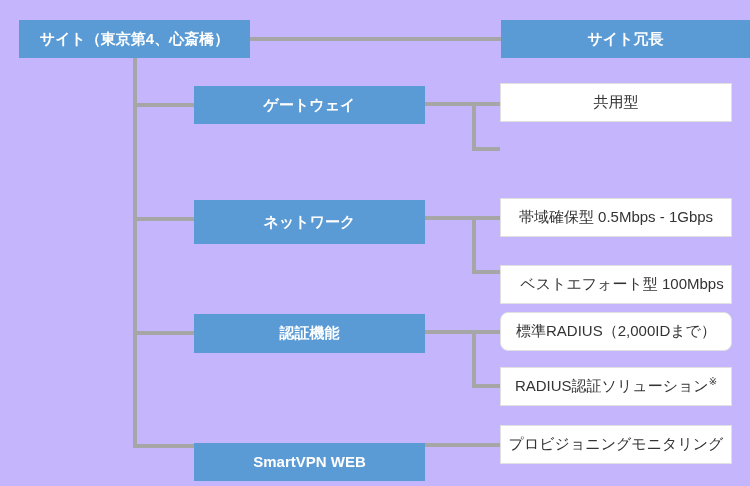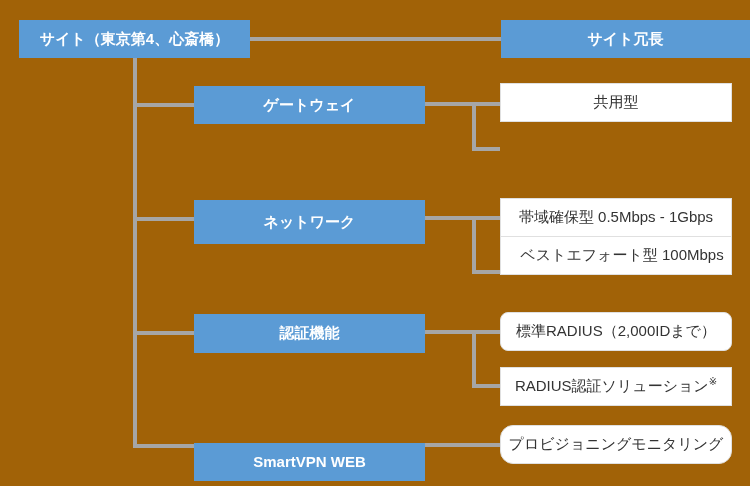--- a/index.html
+++ b/index.html
@@ -1,20 +1,20 @@
 <!DOCTYPE html>
 <html><head>
 <meta charset="utf-8">
 <style>
   html, body { margin: 0; padding: 0; background: #ffffff; }
   .canvas {
     position: relative;
     width: 750px;
     height: 486px;
-    background: #a16207;
+    background: #c4b5fd;
     font-family: "Liberation Sans", "DejaVu Sans", sans-serif;
     overflow: hidden;
   }
   .node {
     position: absolute;
     display: flex;
     align-items: center;
     justify-content: center;
     text-align: center;
     box-sizing: border-box;
@@ -91,28 +91,28 @@
     <span>SmartVPN WEB</span>
   </div>
 
   <div class="node white" style="left:500px; top:83px; width:232px; height:39px;">
     <span>共用型</span>
   </div>
 
   <div class="node white" style="left:500px; top:198px; width:232px; height:39px;">
     <span>帯域確保型 0.5Mbps - 1Gbps</span>
   </div>
-  <div class="node white" style="left:500px; top:236px; width:232px; height:39px;padding-left:12px;">
+  <div class="node white" style="left:500px; top:265px; width:232px; height:39px;padding-left:12px;">
     <span>ベストエフォート型 100Mbps</span>
   </div>
 
   <div class="node white" style="left:500px; top:312px; width:232px; height:39px;border-radius:8px;">
     <span>標準RADIUS（2,000IDまで）</span>
   </div>
   <div class="node white" style="left:500px; top:367px; width:232px; height:39px;">
     <span><span>RADIUS認証ソリューション</span><sup class="note">※</sup></span>
   </div>
 
-  <div class="node white" style="left:500px; top:425px; width:232px; height:39px;border-radius:13px;">
+  <div class="node white" style="left:500px; top:425px; width:232px; height:39px;">
     <span>プロビジョニングモニタリング</span>
   </div>
 
 </div>
 
 </body></html>

